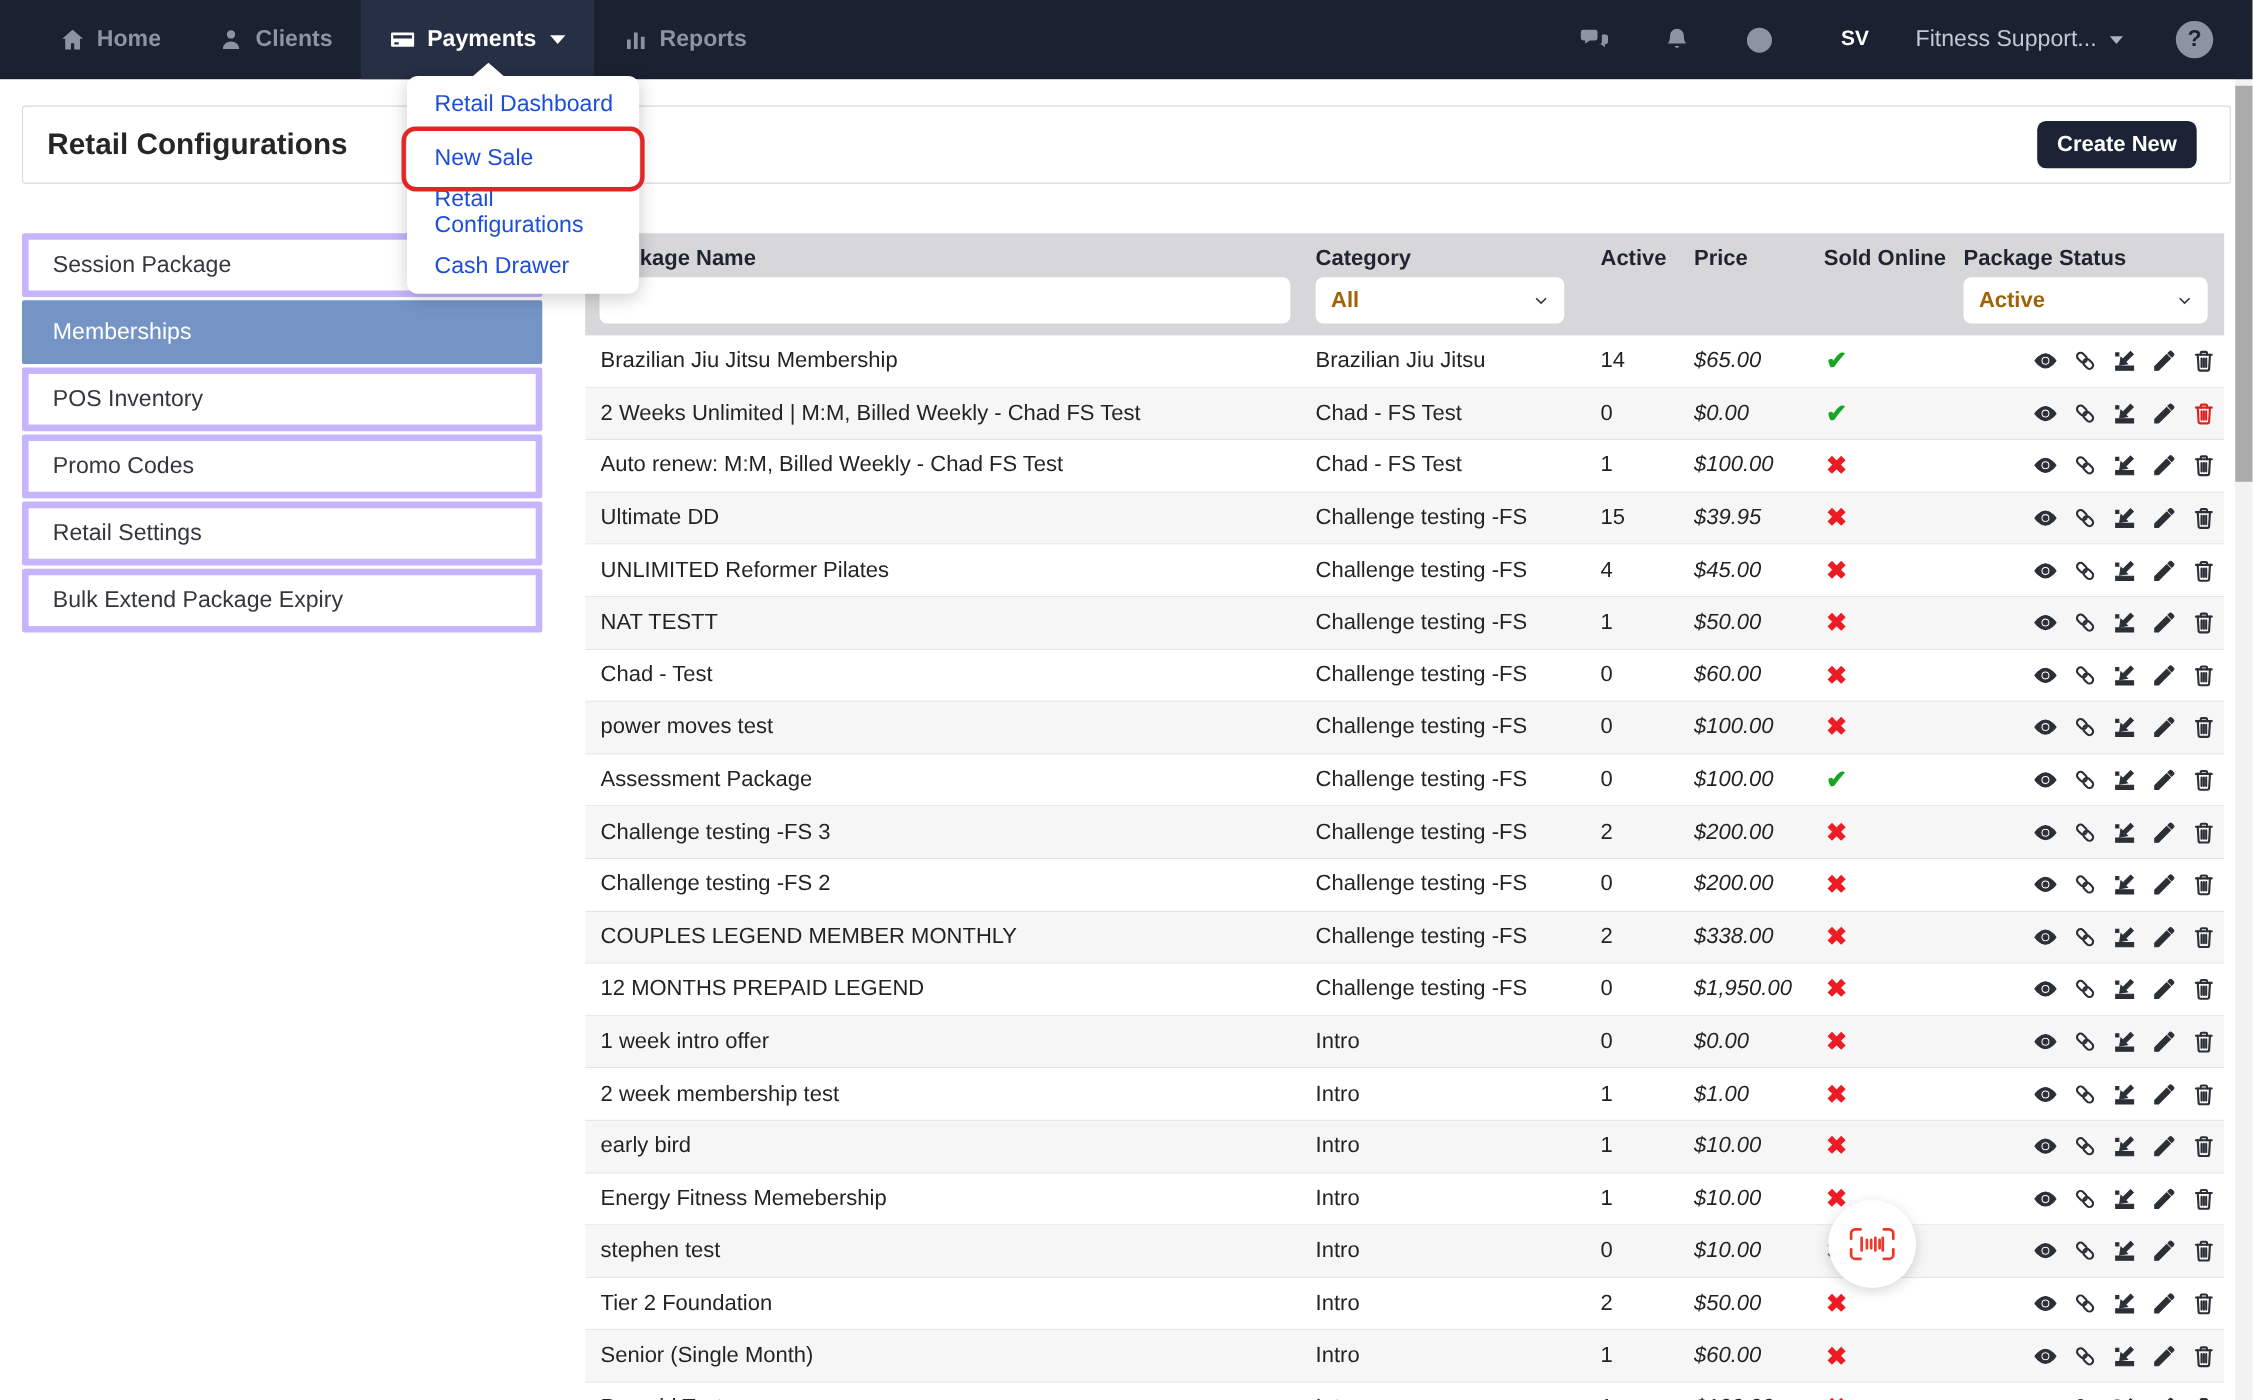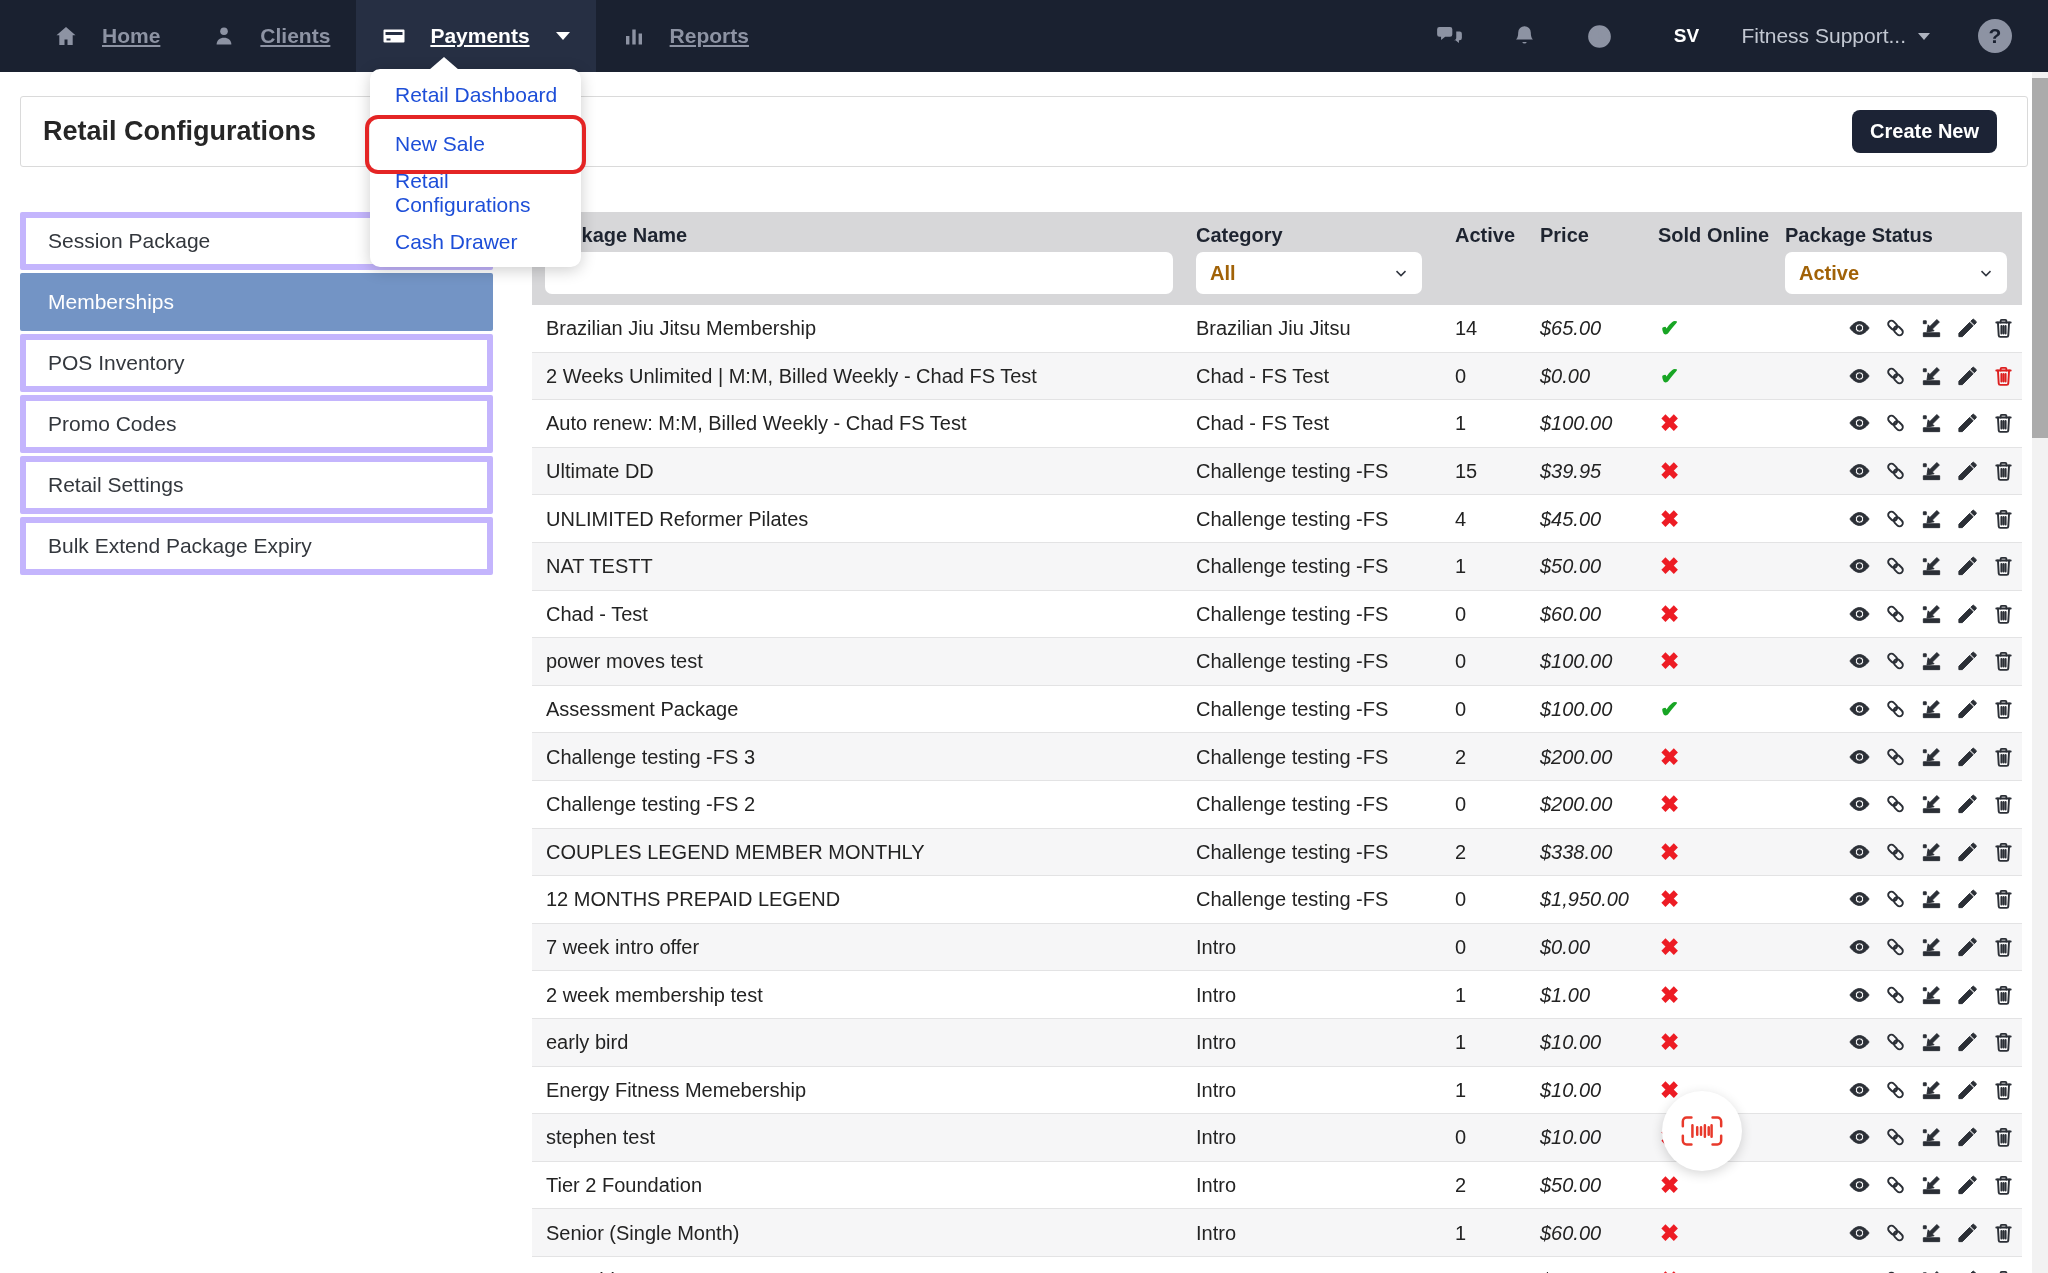--- a/index.html
+++ b/index.html
@@ -2,21 +2,21 @@
 <html><head>
 <meta charset="utf-8">
 <style>
   html,body{margin:0;padding:0;background:#fff;}
   .root{position:relative;width:2048px;height:1273px;background:#fff;overflow:hidden;
         font-family:"Liberation Sans",sans-serif;-webkit-font-smoothing:antialiased;}
 
   
   .nav{position:absolute;left:0;top:0;width:100%;height:72px;background:#1a2130;display:flex;align-items:stretch;z-index:5;}
   .nav-left{display:flex;align-items:stretch;margin-left:28px;}
-  .nav-item{display:flex;align-items:center;gap:24px;padding:0 26px;color:#8d93a3;font-size:21px;font-weight:600;cursor:pointer;text-decoration:underline;}
+  .nav-item{display:flex;align-items:center;gap:10px;padding:0 26px;color:#8d93a3;font-size:21px;font-weight:600;cursor:pointer;}
   .nav-item .nicon{display:flex;align-items:center;}
   .nav-item svg{width:24px;height:24px;fill:#8d93a3;}
   .nav-item.active{background:#262f43;color:#fff;}
   .nav-item.active svg{fill:#fff;}
   .caret{width:0;height:0;border-left:7px solid transparent;border-right:7px solid transparent;border-top:8px solid currentColor;display:inline-block;margin-left:2px;}
   .nav-right{margin-left:auto;display:flex;align-items:center;gap:48px;margin-right:36px;}
   .nav-ico{display:flex;cursor:pointer;}
   .nav-ico svg{width:27px;height:27px;fill:#8d93a3;}
   .avatar{width:50px;height:50px;border-radius:50%;display:flex;align-items:center;justify-content:center;
           color:#fff;font-size:19px;font-weight:700;cursor:pointer;margin-right:-18px;}
@@ -780,21 +780,21 @@
                 <path d="M4.5 6.3h15"></path>
                 <path d="M9 6.3V4.6a1.1 1.1 0 011.1-1.1h3.8A1.1 1.1 0 0115 4.6v1.7"></path>
                 <path d="M6.2 6.3l.8 13.4a1.7 1.7 0 001.7 1.6h6.6a1.7 1.7 0 001.7-1.6l.8-13.4"></path>
                 <path d="M9.8 9.8v8M12 9.8v8M14.2 9.8v8"></path>
               </svg>
         </span>
       </span>
     </div>
 
     <div class="trow alt">
-      <span class="cell c-name">7 week intro offer</span>
+      <span class="cell c-name">1 week intro offer</span>
       <span class="cell c-cat">Intro</span>
       <span class="cell c-active">0</span>
       <span class="cell c-price">$0.00</span>
       <span class="cell c-sold mark-no">✖</span>
       <span class="cell c-actions">
         <span class="act">
           <svg viewBox="0 0 24 24">
                 <path fill-rule="evenodd" d="M12 5.3C6.3 5.3 2 12 2 12s4.3 6.7 10 6.7S22 12 22 12 17.7 5.3 12 5.3zm0 11a4.3 4.3 0 110-8.6 4.3 4.3 0 010 8.6z"></path>
                 <circle cx="12" cy="12" r="2.3"></circle>
               </svg>

